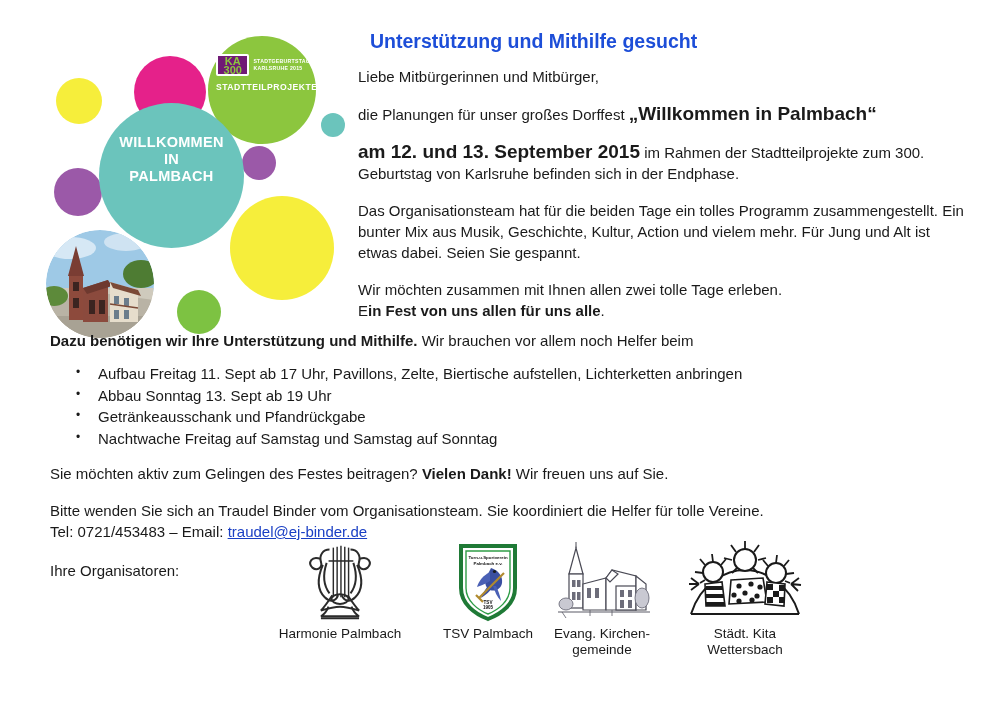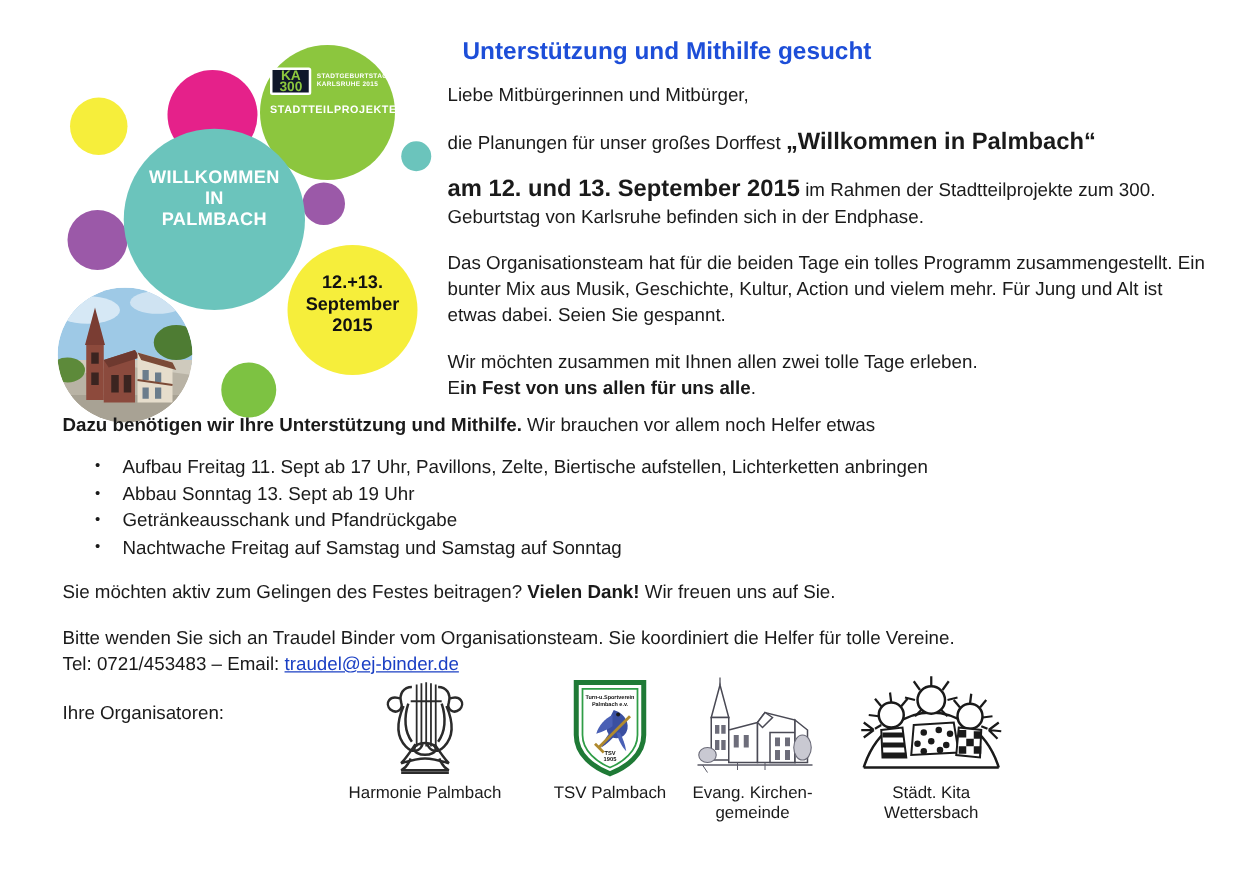--- a/index.html
+++ b/index.html
@@ -84,21 +84,21 @@
     width: 94px;
     height: 48px;
     z-index: 7;
   }
   .ka300-row { display: flex; align-items: center; gap: 4px; }
   .ka300-mark {
     width: 36px; height: 22px;
     border: 2px solid #ffffff;
     border-radius: 2px;
     color: #8CC63E;
-    background: #0f172a;
+    background: #701a75;
     font-weight: bold;
     font-size: 11px;
     line-height: 9px;
     text-align: center;
     padding-top: 1px;
     box-sizing: border-box;
     overflow: hidden;
   }
   .ka300-mark span { display: block; }
   .ka300-sub {
@@ -274,25 +274,20 @@
       </div>
       <div class="ka300-title">STADTTEILPROJEKTE</div>
     </div>
 
     <div class="teal-text">
       <div>WILLKOMMEN</div>
       <div>IN</div>
       <div>PALMBACH</div>
     </div>
 
-    <div class="date-text">
-      <div>12.+13.</div>
-      <div>September</div>
-      <div>2015</div>
-    </div>
   </div>
 
   <div class="article">
     <h1 class="headline">Unterstützung und Mithilfe gesucht</h1>
 
     <p class="para">
       <span>Liebe Mitbürgerinnen und Mitbürger,</span>
     </p>
 
     <p class="para">
@@ -308,21 +303,21 @@
     </p>
 
     <p class="para">
       <span>Wir möchten zusammen mit Ihnen allen zwei tolle Tage erleben.</span><br>
       <span>E</span><span class="b">in Fest von uns allen für uns alle</span><span>.</span>
     </p>
   </div>
 
   <div class="lower">
     <p class="lead">
-      <span class="b">Dazu benötigen wir Ihre Unterstützung und Mithilfe.</span><span> Wir brauchen vor allem noch Helfer etwas</span>
+      <span class="b">Dazu benötigen wir Ihre Unterstützung und Mithilfe.</span><span> Wir brauchen vor allem noch Helfer beim</span>
     </p>
 
     <ul class="helper-list">
       <li>Aufbau Freitag 11. Sept ab 17 Uhr, Pavillons, Zelte, Biertische aufstellen, Lichterketten anbringen</li>
       <li>Abbau Sonntag 13. Sept ab 19 Uhr</li>
       <li>Getränkeausschank und Pfandrückgabe</li>
       <li>Nachtwache Freitag auf Samstag und Samstag auf Sonntag</li>
     </ul>
 
     <p class="closing">

